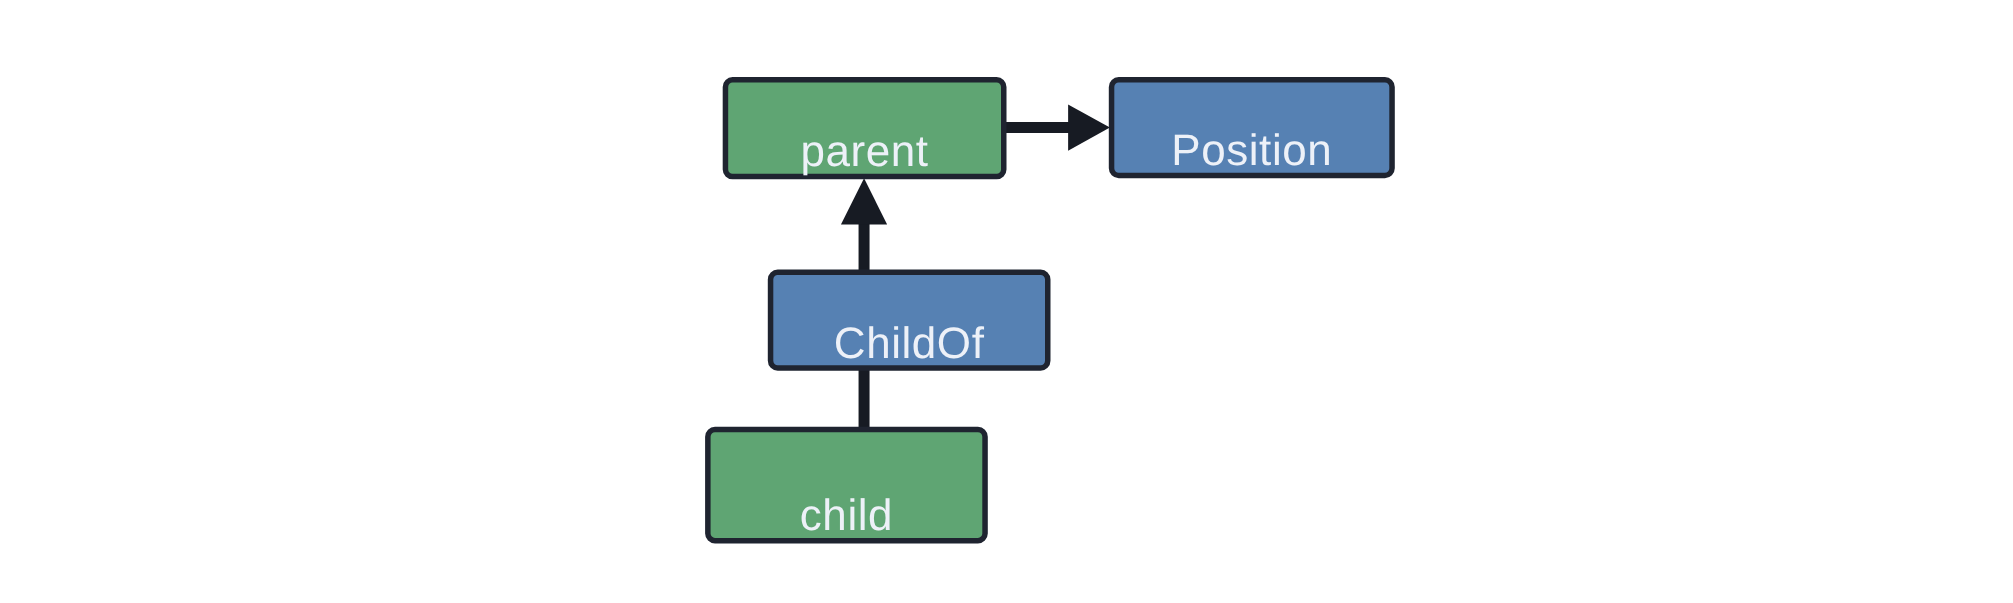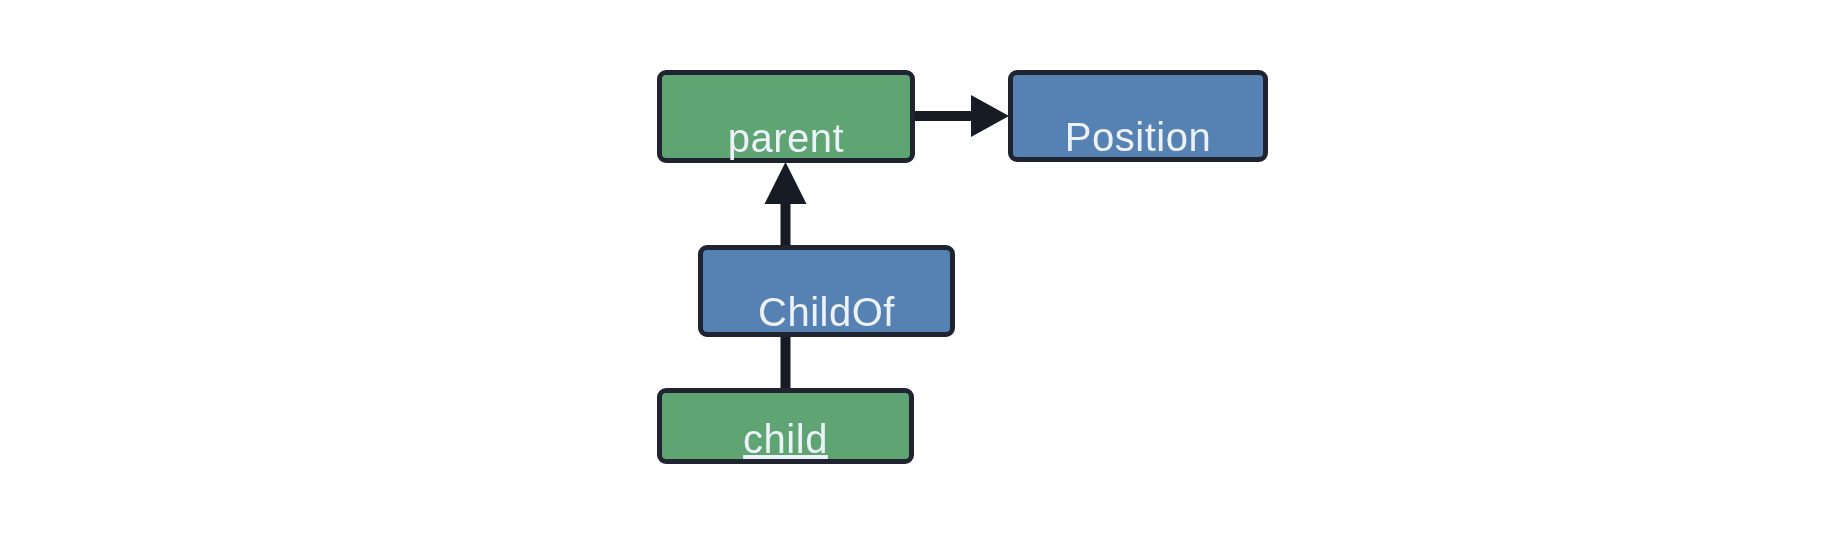--- a/index.html
+++ b/index.html
@@ -36,21 +36,21 @@
     font-weight: 400;
     line-height: 1;
     letter-spacing: 0.5px;
   }
   .node--entity   { background: #5fa573; }
   .node--relation { background: #5681b3; }
 
   .node--parent   { left: 657px;  top: 70px;  width: 258px; height: 93px; }
   .node--position { left: 1008px; top: 70px;  width: 260px; height: 92px; }
   .node--childof  { left: 657px;  top: 245px; width: 257px; height: 92px; margin-left: 41px; }
-  .node--child    { left: 657px;  top: 388px; width: 257px; height: 76px; text-decoration: underline; }
+  .node--child    { left: 641px;  top: 388px; width: 257px; height: 106px; }
 
   .edge-stroke { stroke: #171b23; stroke-width: 10px; }
   .edge-fill   { fill: #171b23; }
 </style>
 </head>
 <body>
 
 <div class="canvas">
 
   <svg class="edges" viewBox="0 0 1830 548" xmlns="http://www.w3.org/2000/svg" aria-hidden="true">

